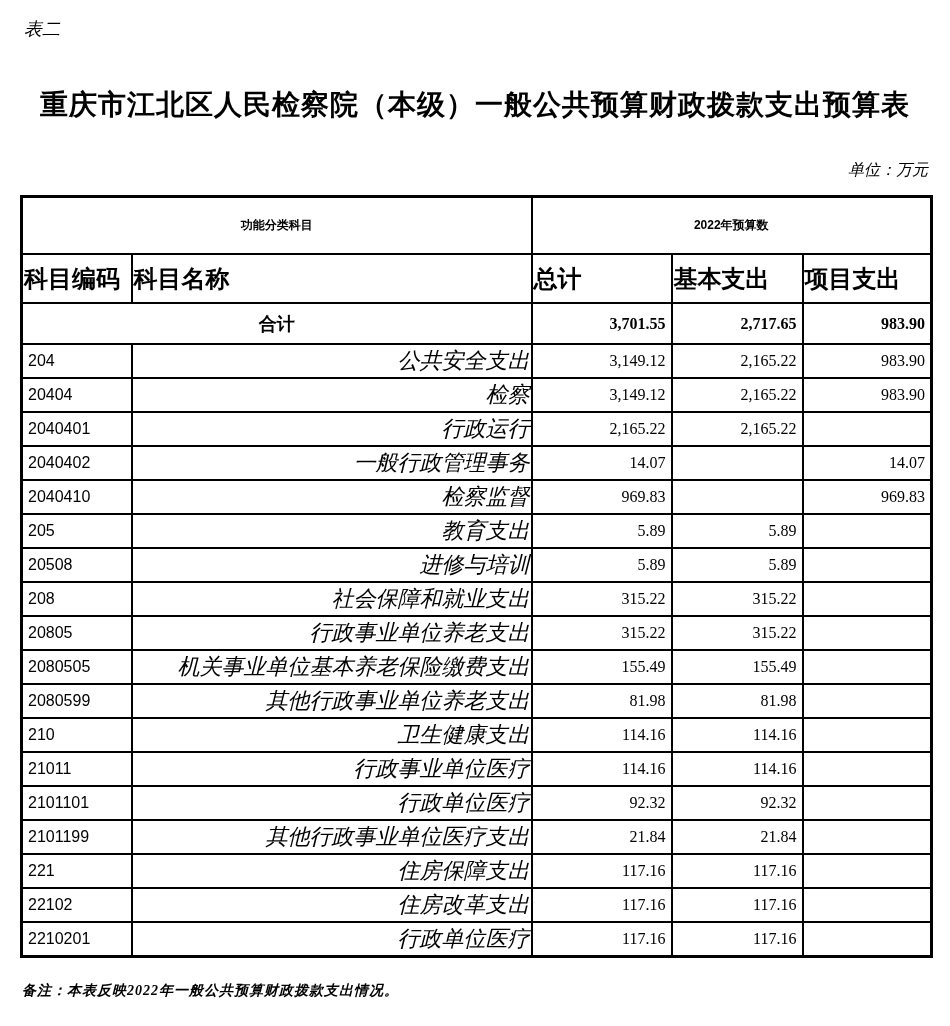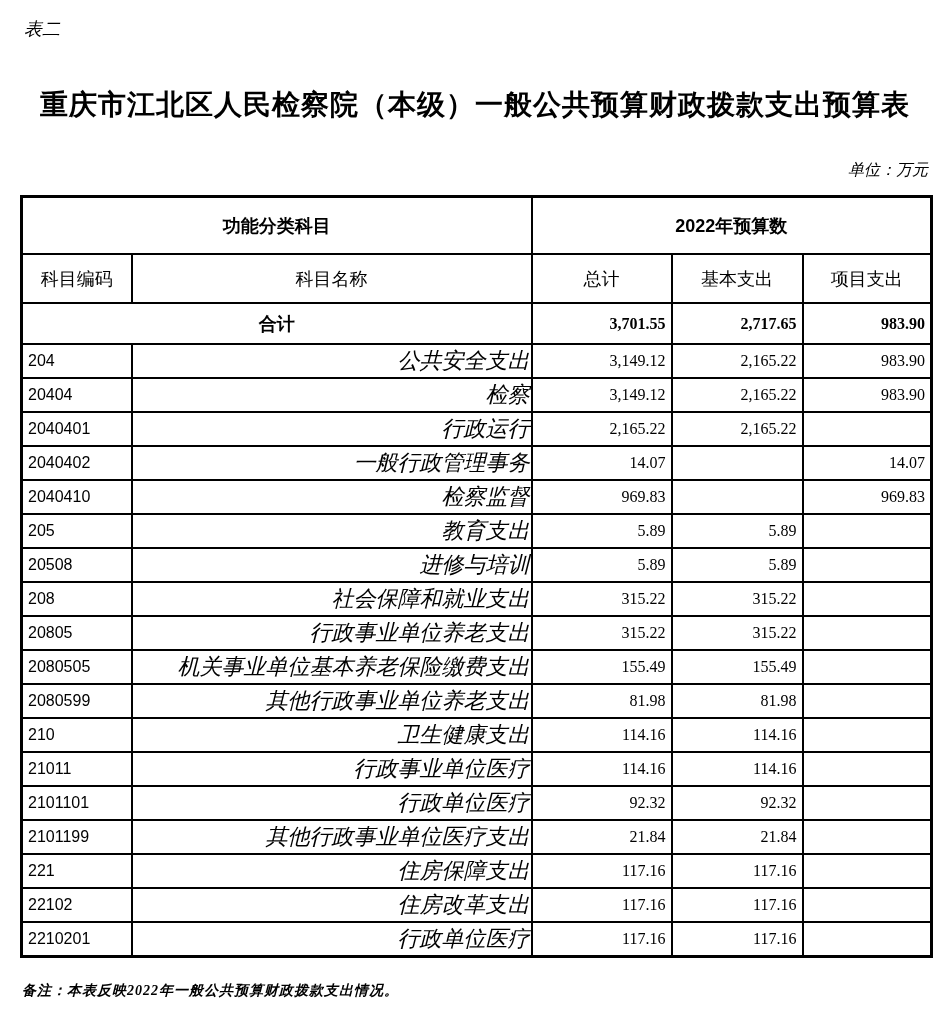--- a/index.html
+++ b/index.html
@@ -18,22 +18,22 @@
   }
   .unit-note{position:absolute;top:160px;right:22px;font-size:16px;}
 
   table.budget{
     position:absolute;top:195px;left:20px;width:910px;
     border-collapse:collapse;table-layout:fixed;
     border:3px solid #000;
   }
   table.budget td{border:2px solid #000;overflow:hidden;white-space:nowrap;}
 
-  tr.hrow1 td{height:53px;font-size:18px;font-weight:bold;text-align:center;vertical-align:middle;}
-  tr.hrow2 td{height:45px;font-size:18px;font-weight:normal;text-align:center;vertical-align:middle;}
+  tr.hrow1 td{height:53px;font-size:12px;font-weight:bold;text-align:center;vertical-align:middle;}
+  tr.hrow2 td{height:45px;font-size:24px;font-weight:bold;text-align:left;vertical-align:middle;}
   tr.trow td{height:37px;vertical-align:middle;text-align:right;}
   tr.drow td{height:28px;vertical-align:middle;}
 
   td.c-code{padding-left:5px;font-size:16px;text-align:left;}
   td.c-name{padding-left:18px;font-size:22px;text-align:right;}
   td.c-num{padding-right:5px;font-size:16px;text-align:right;}
 
   tr.trow .t-label{text-align:center;font-size:18px;font-weight:bold;}
   tr.trow td.c-num{font-weight:bold;}
 

